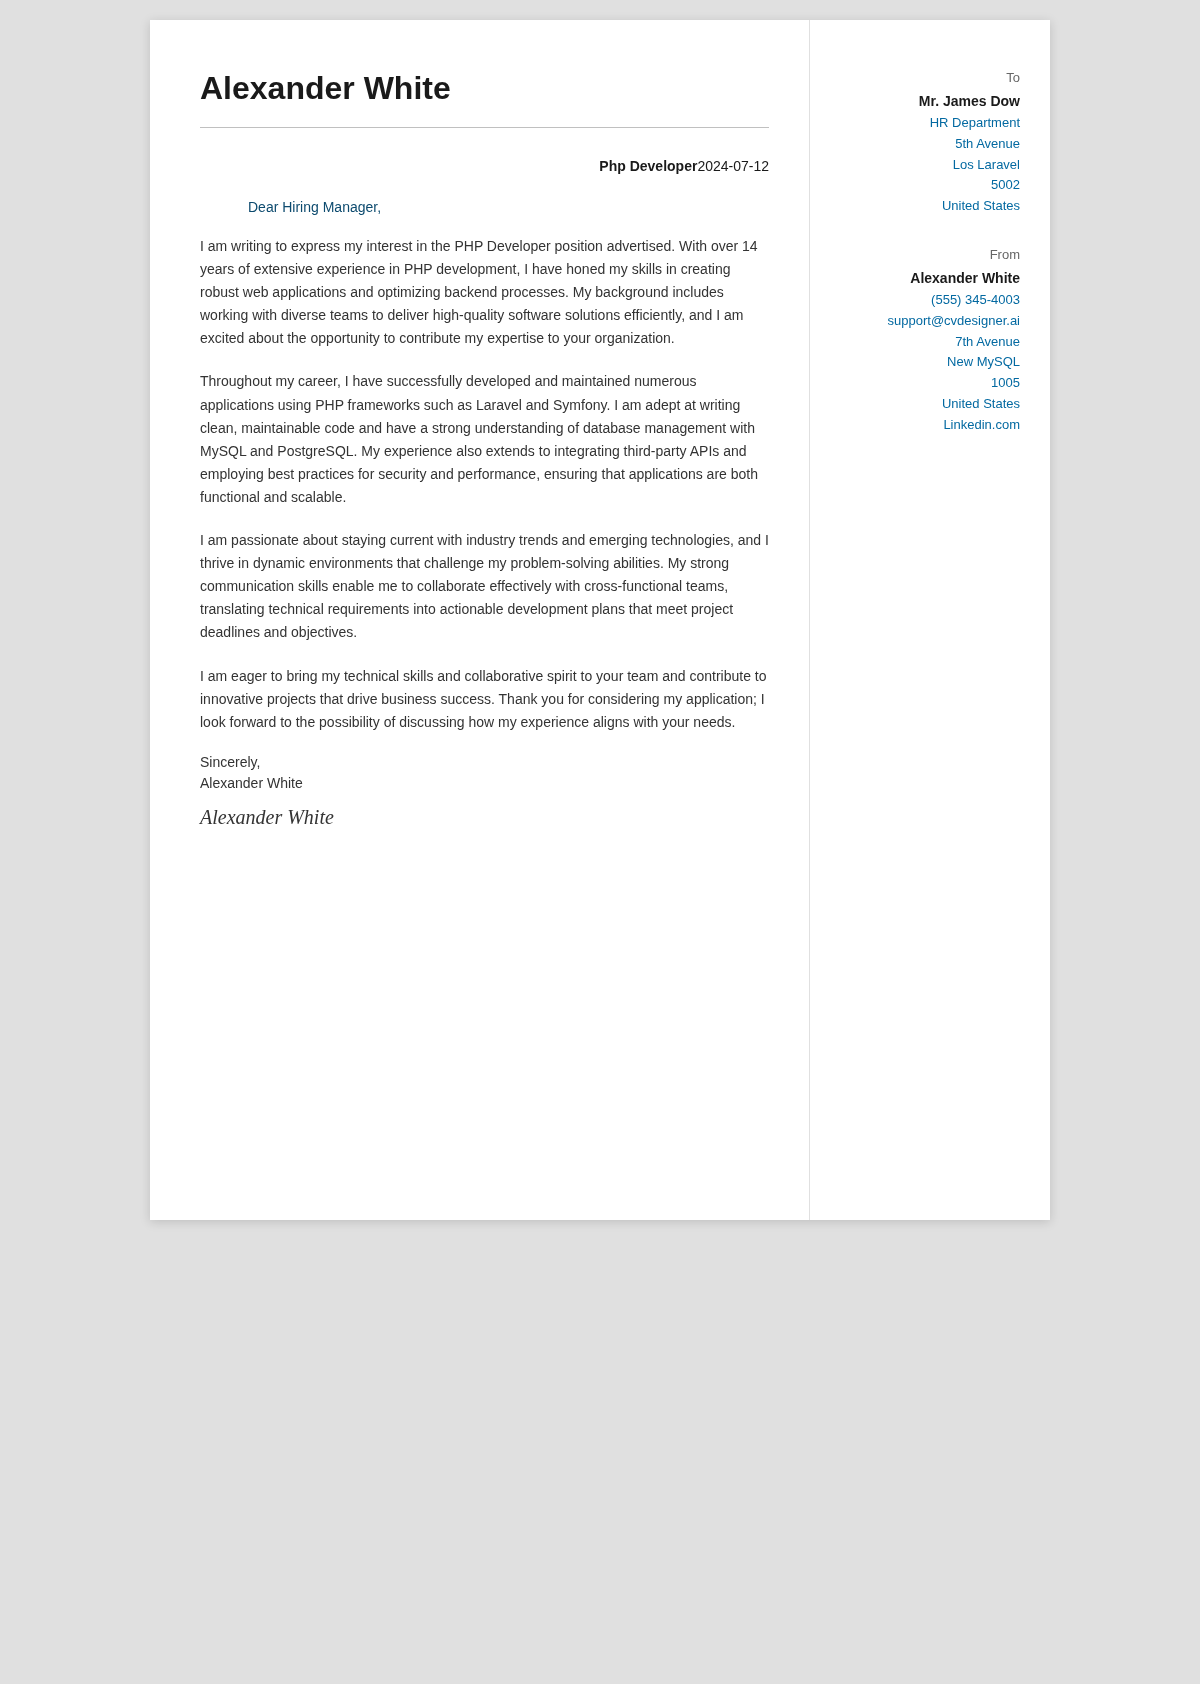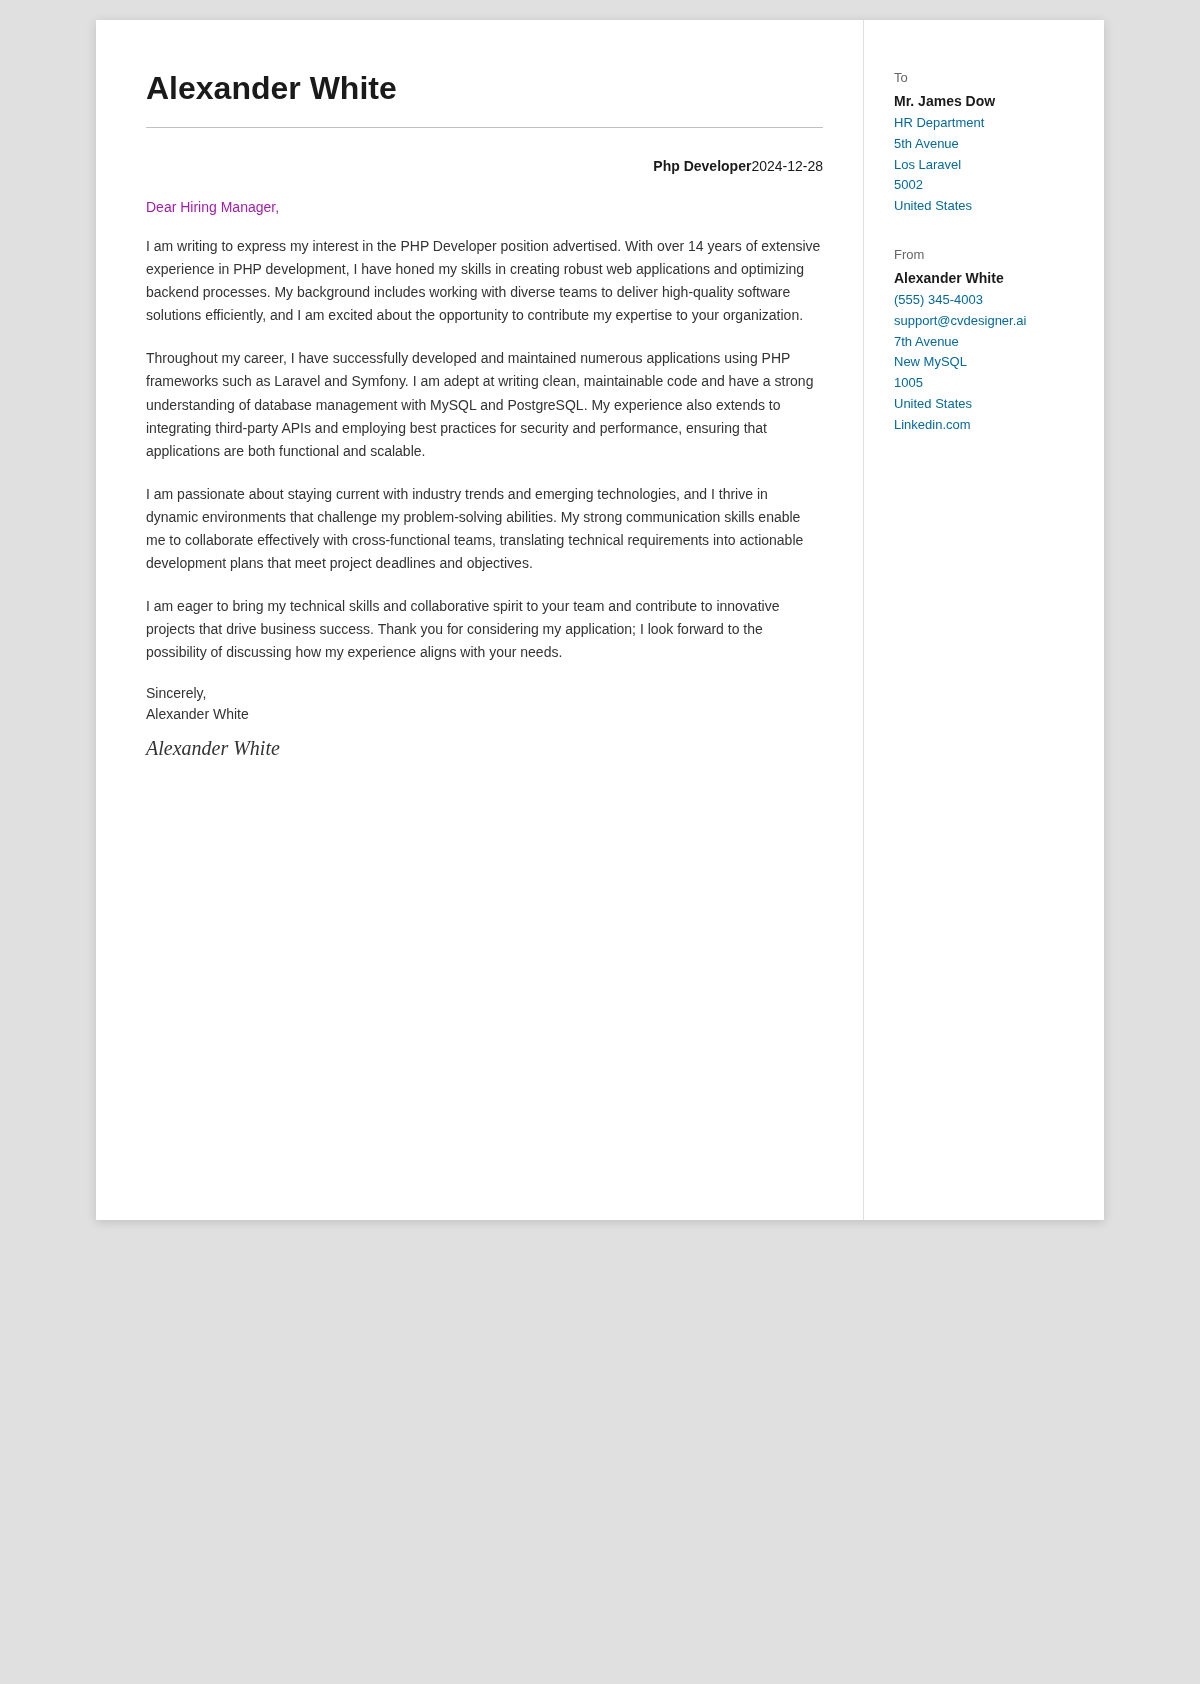--- a/index.html
+++ b/index.html
@@ -12,21 +12,21 @@
       background: #e0e0e0;
       display: flex;
       justify-content: center;
       align-items: flex-start;
       min-height: 100vh;
       padding: 20px;
       font-family: Arial, sans-serif;
     }
 
     .page {
-      width: 1008px;
+      width: 900px;
       min-height: 1200px;
       background: #ffffff;
       display: flex;
       flex-direction: row;
       box-shadow: 0 2px 10px rgba(0,0,0,0.15);
     }
 
     
     .left-column {
       flex: 1;
@@ -59,22 +59,23 @@
       color: #1a1a1a;
     }
 
     .date {
       font-size: 14px;
       color: #1a1a1a;
     }
 
     .greeting {
       font-size: 14px;
-      color: #a21caf;
+      color: #0c4a6e;
       margin-bottom: 20px;
+      margin-left: 48px;
     }
 
     .body-paragraph {
       font-size: 14px;
       color: #333;
       line-height: 1.65;
       margin-bottom: 20px;
     }
 
     .closing {
@@ -117,34 +118,35 @@
     }
 
     .contact-line {
       font-size: 13px;
       color: #0369a1;
       line-height: 1.6;
     }
 
     .section-gap {
       margin-bottom: 30px;
+      text-align: right;
     }
   </style>
 </head>
 <body>
 
 <div class="page">
 
   <div class="left-column">
     <h1 class="author-name">Alexander White</h1>
     <hr class="divider">
 
     <div class="meta-row">
       <span class="job-title">Php Developer</span>
-      <span class="date">2024-12-28</span>
+      <span class="date">2024-07-12</span>
     </div>
 
     <p class="greeting">Dear Hiring Manager,</p>
 
     <p class="body-paragraph">I am writing to express my interest in the PHP Developer position advertised. With over 14 years of extensive experience in PHP development, I have honed my skills in creating robust web applications and optimizing backend processes. My background includes working with diverse teams to deliver high-quality software solutions efficiently, and I am excited about the opportunity to contribute my expertise to your organization.</p>
     <p class="body-paragraph">Throughout my career, I have successfully developed and maintained numerous applications using PHP frameworks such as Laravel and Symfony. I am adept at writing clean, maintainable code and have a strong understanding of database management with MySQL and PostgreSQL. My experience also extends to integrating third-party APIs and employing best practices for security and performance, ensuring that applications are both functional and scalable.</p>
     <p class="body-paragraph">I am passionate about staying current with industry trends and emerging technologies, and I thrive in dynamic environments that challenge my problem-solving abilities. My strong communication skills enable me to collaborate effectively with cross-functional teams, translating technical requirements into actionable development plans that meet project deadlines and objectives.</p>
     <p class="body-paragraph">I am eager to bring my technical skills and collaborative spirit to your team and contribute to innovative projects that drive business success. Thank you for considering my application; I look forward to the possibility of discussing how my experience aligns with your needs.</p>
 
     <p class="closing">Sincerely,</p>

